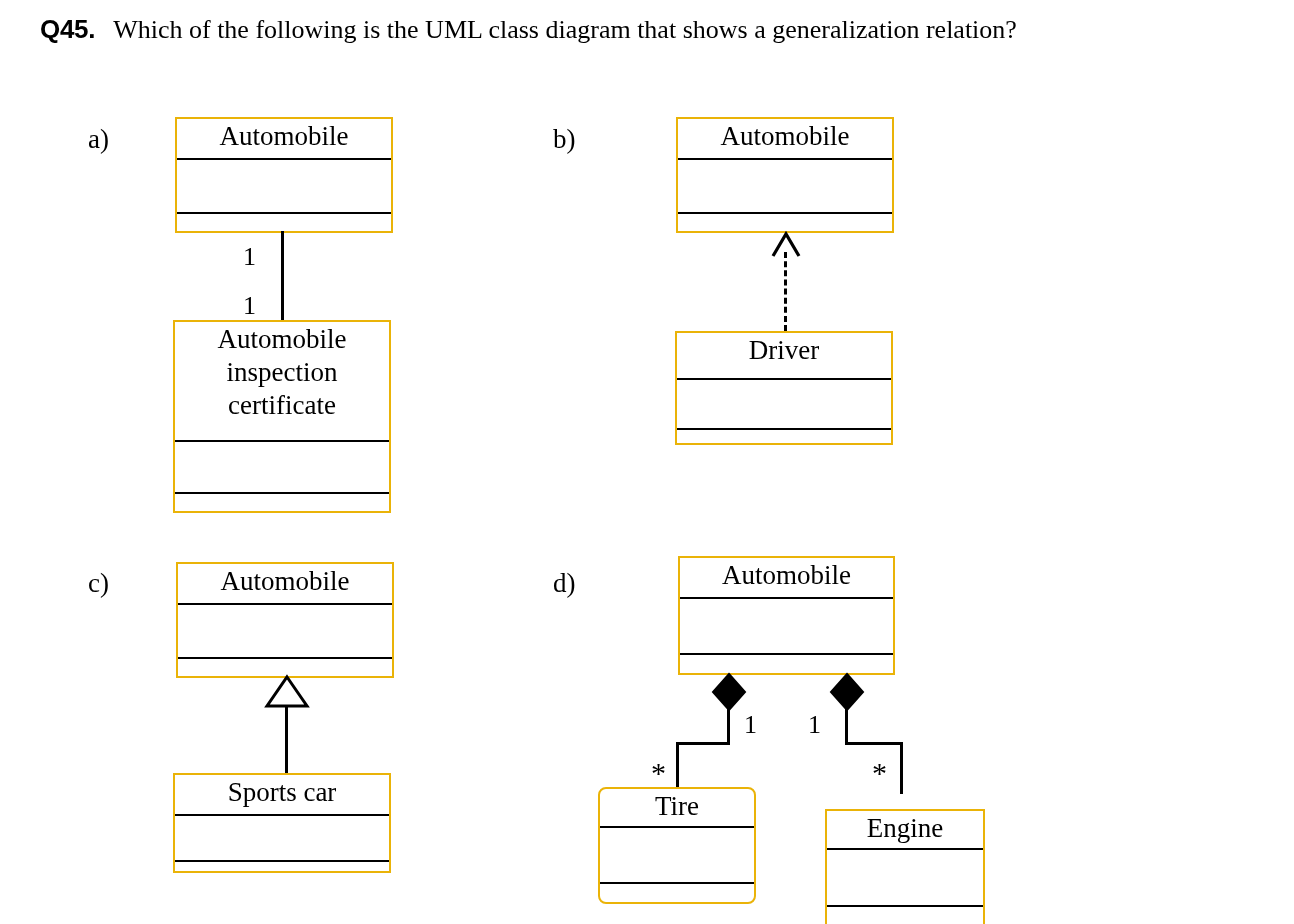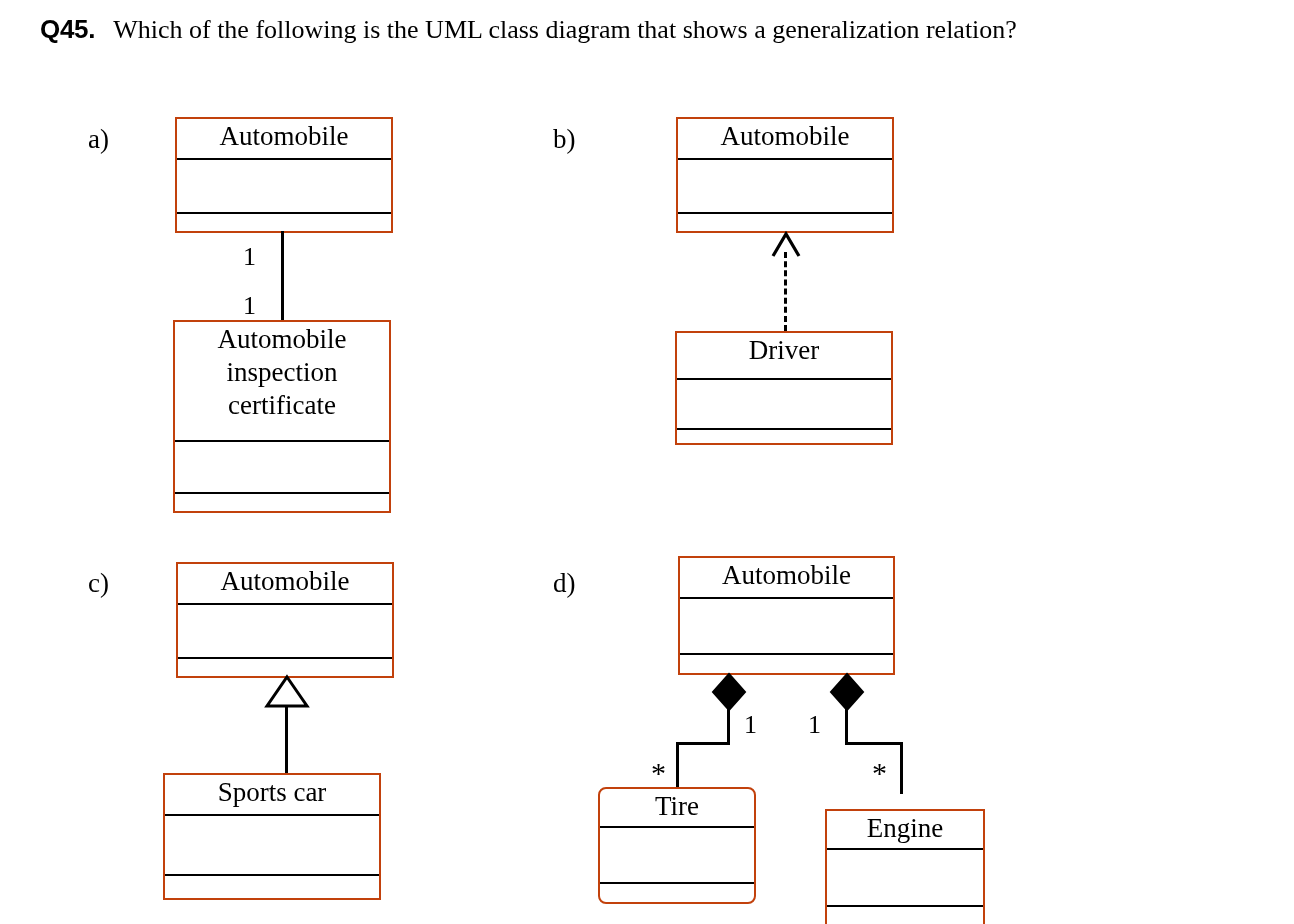--- a/index.html
+++ b/index.html
@@ -41,21 +41,21 @@
   .option-letter {
     position: absolute;
     font-family: "Liberation Serif", serif;
     font-size: 27px;
     line-height: 1;
   }
 
   
   .uml-class {
     position: absolute;
-    border: 2px solid #c2410c;
+    border: 2px solid #eab308;
     background: #fff;
     box-sizing: border-box;
     display: flex;
     flex-direction: column;
   }
   .uml-name {
     box-sizing: border-box;
     border-bottom: 2px solid #000;
     text-align: center;
     font-family: "Liberation Serif", serif;
@@ -161,21 +161,21 @@
     <div class="uml-name" style="height:41px;">Automobile</div>
     <div class="uml-compartment divided" style="height:36px;"></div>
     <div class="uml-compartment"></div>
   </div>
 
   <svg class="glyph-svg" style="left:265px; top:675px;" width="44" height="34" viewBox="0 0 44 34">
     <path d="M22,2 L42,31 L2,31 Z" fill="#ffffff" stroke="#000" stroke-width="3" stroke-linejoin="miter"></path>
   </svg>
   <div class="v-line" style="left:285px; top:706px; height:76px;"></div>
 
-  <div class="uml-class" style="left:163px; top:773px; width:218px; height:127px;gap:9px;">
+  <div class="uml-class" style="left:173px; top:773px; width:218px; height:100px;gap:9px;">
     <div class="uml-name" style="height:41px;">Sports car</div>
     <div class="uml-compartment divided" style="height:37px;"></div>
     <div class="uml-compartment"></div>
   </div>
 
   <div class="option-letter" style="left:553px; top:570px;">d)</div>
 
   <div class="uml-class" style="left:678px; top:556px; width:217px; height:119px;">
     <div class="uml-name" style="height:41px;">Automobile</div>
     <div class="uml-compartment divided" style="height:37px;"></div>

